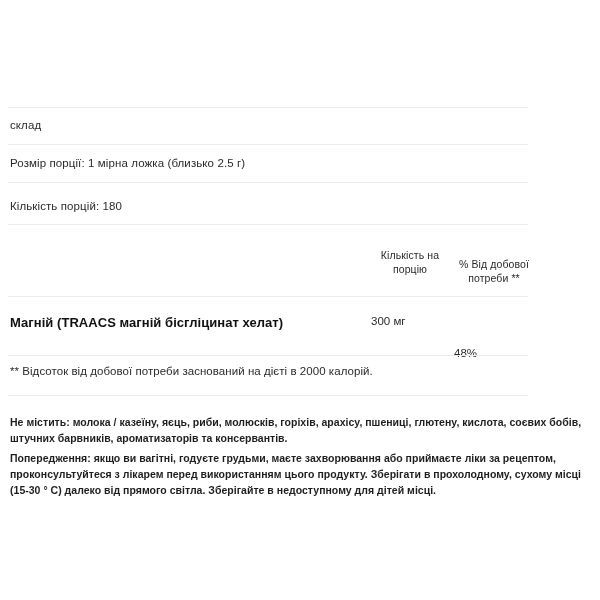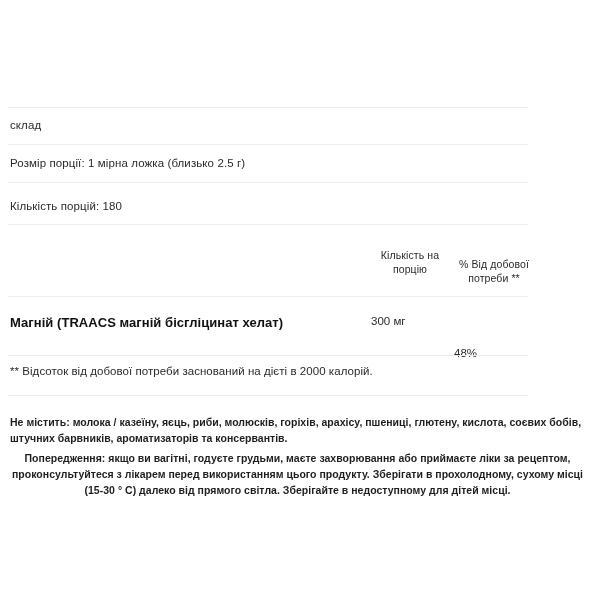--- a/index.html
+++ b/index.html
@@ -145,21 +145,21 @@
     top: 414px;
     width: 572px;
   }
   .para.warning {
     top: 450px;
     width: 575px;
   }
 
   
   .para.free-of { top: 414px; }
-  .para.warning { top: 450px; text-align: center; }
+  .para.warning { top: 450px; }
 </style>
 </head>
 <body>
 
 <div class="panel">
 
   <div class="rule r1"></div>
 
   <div class="row label-composition">склад</div>
 

